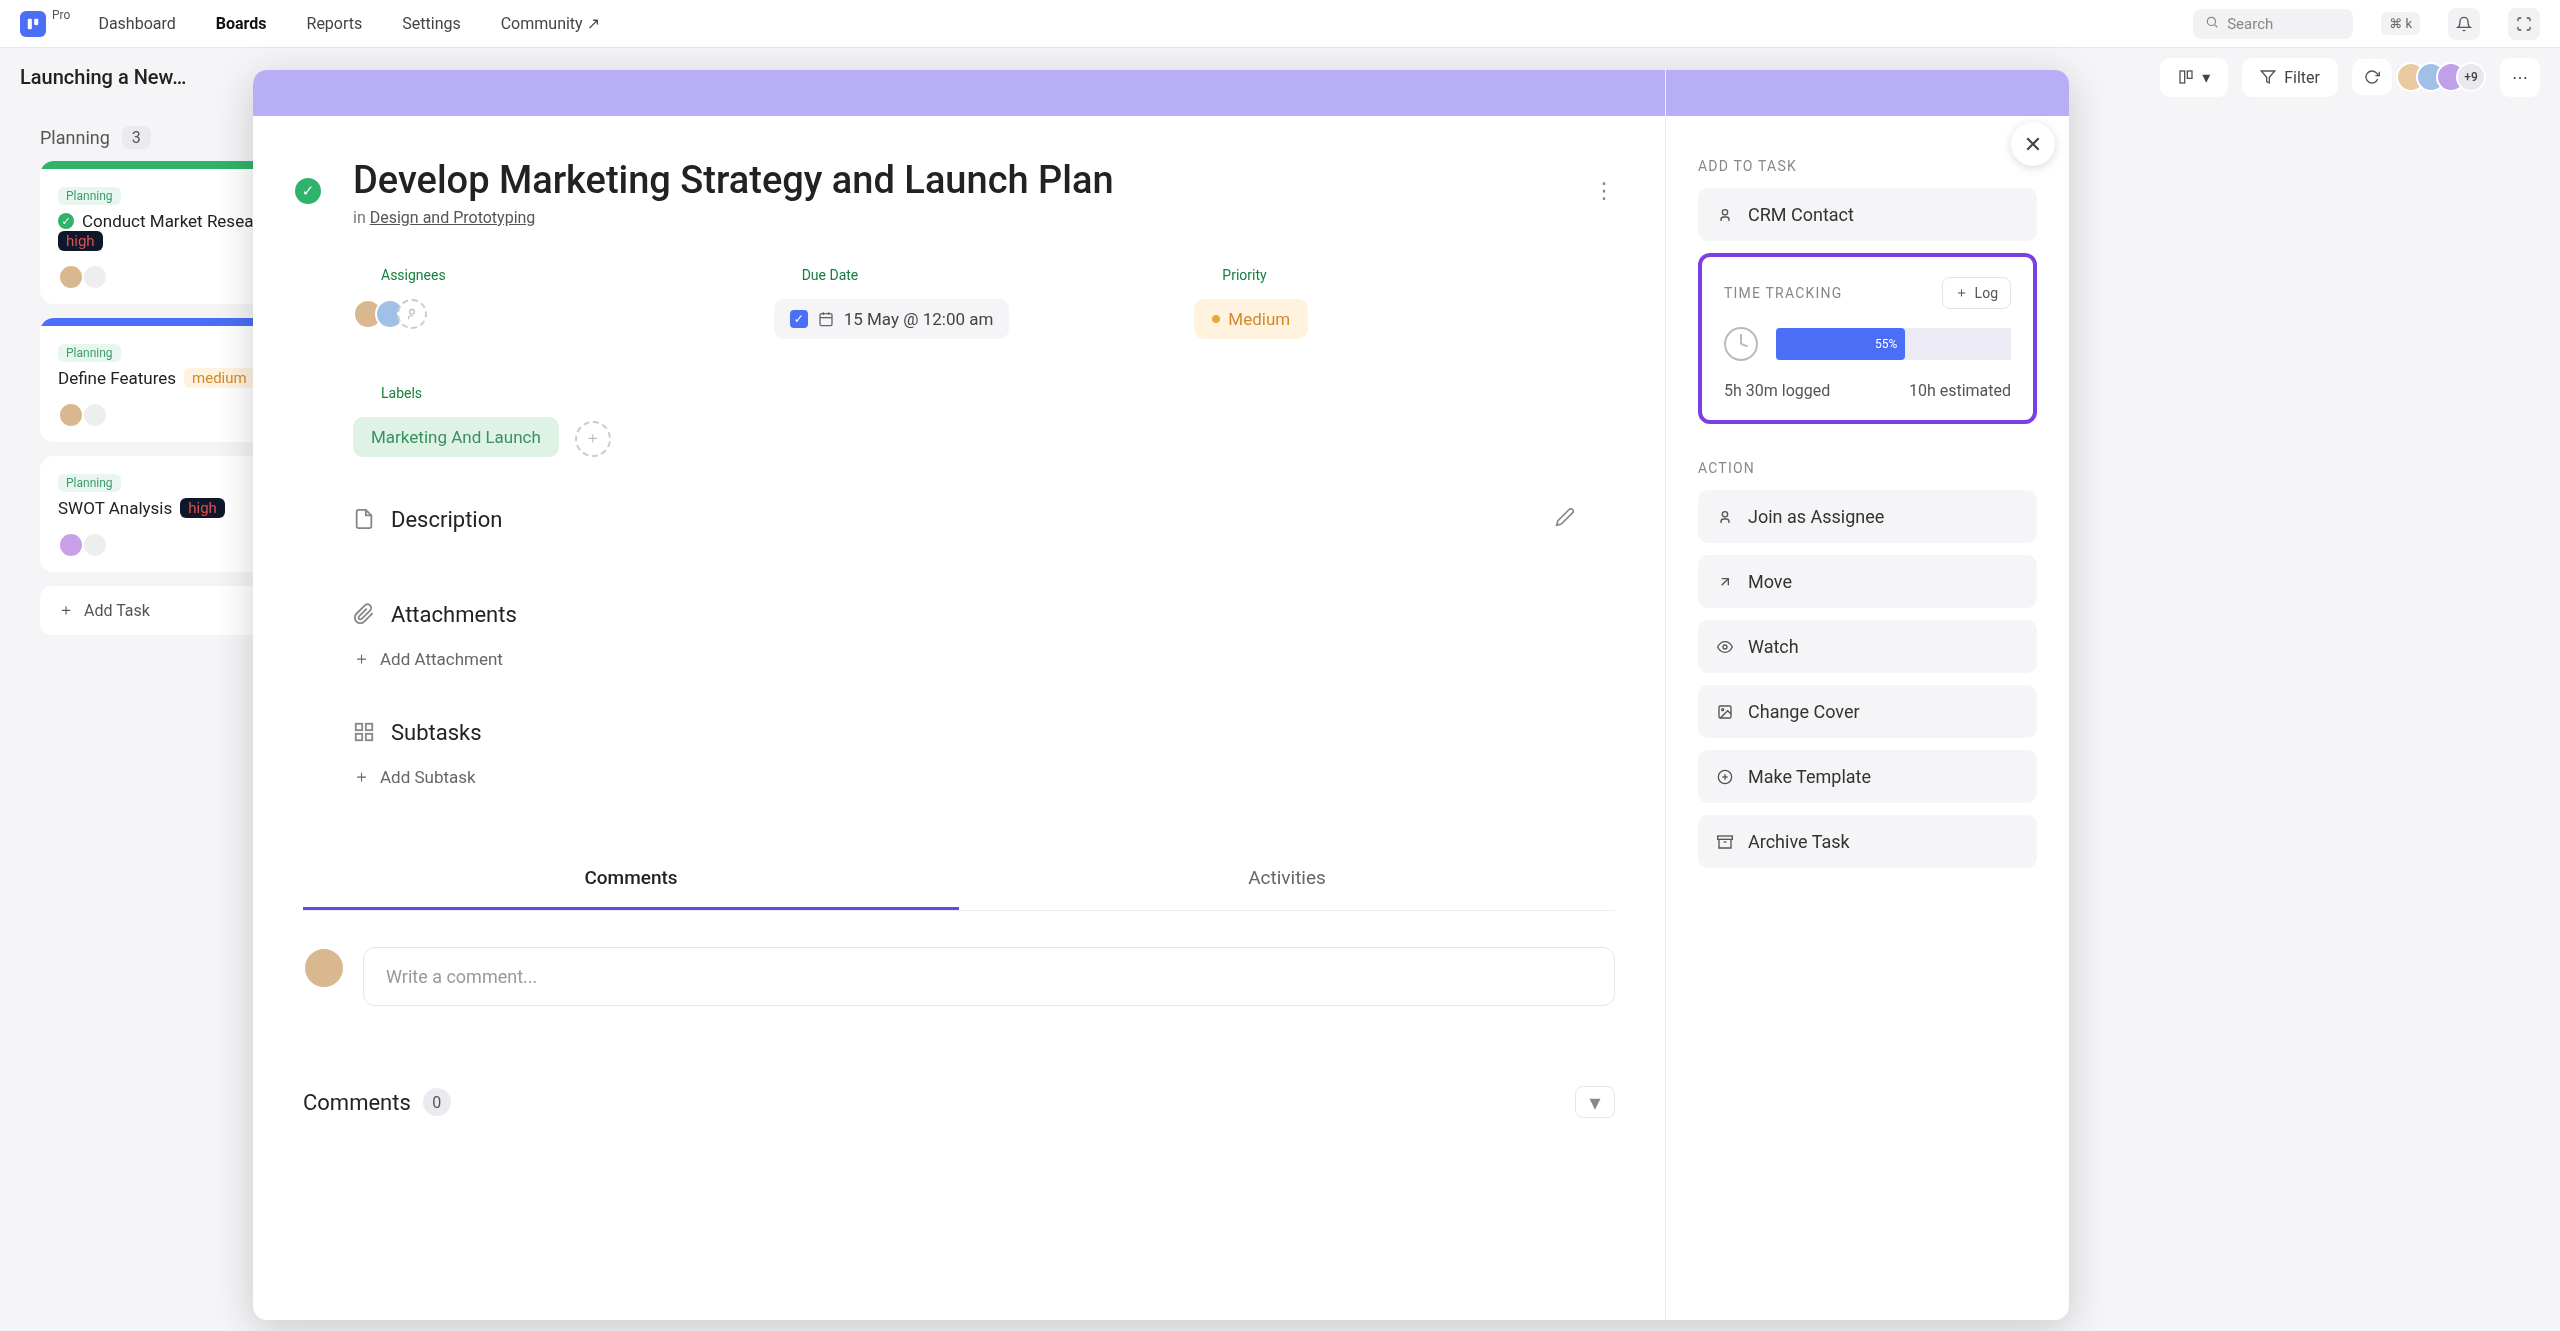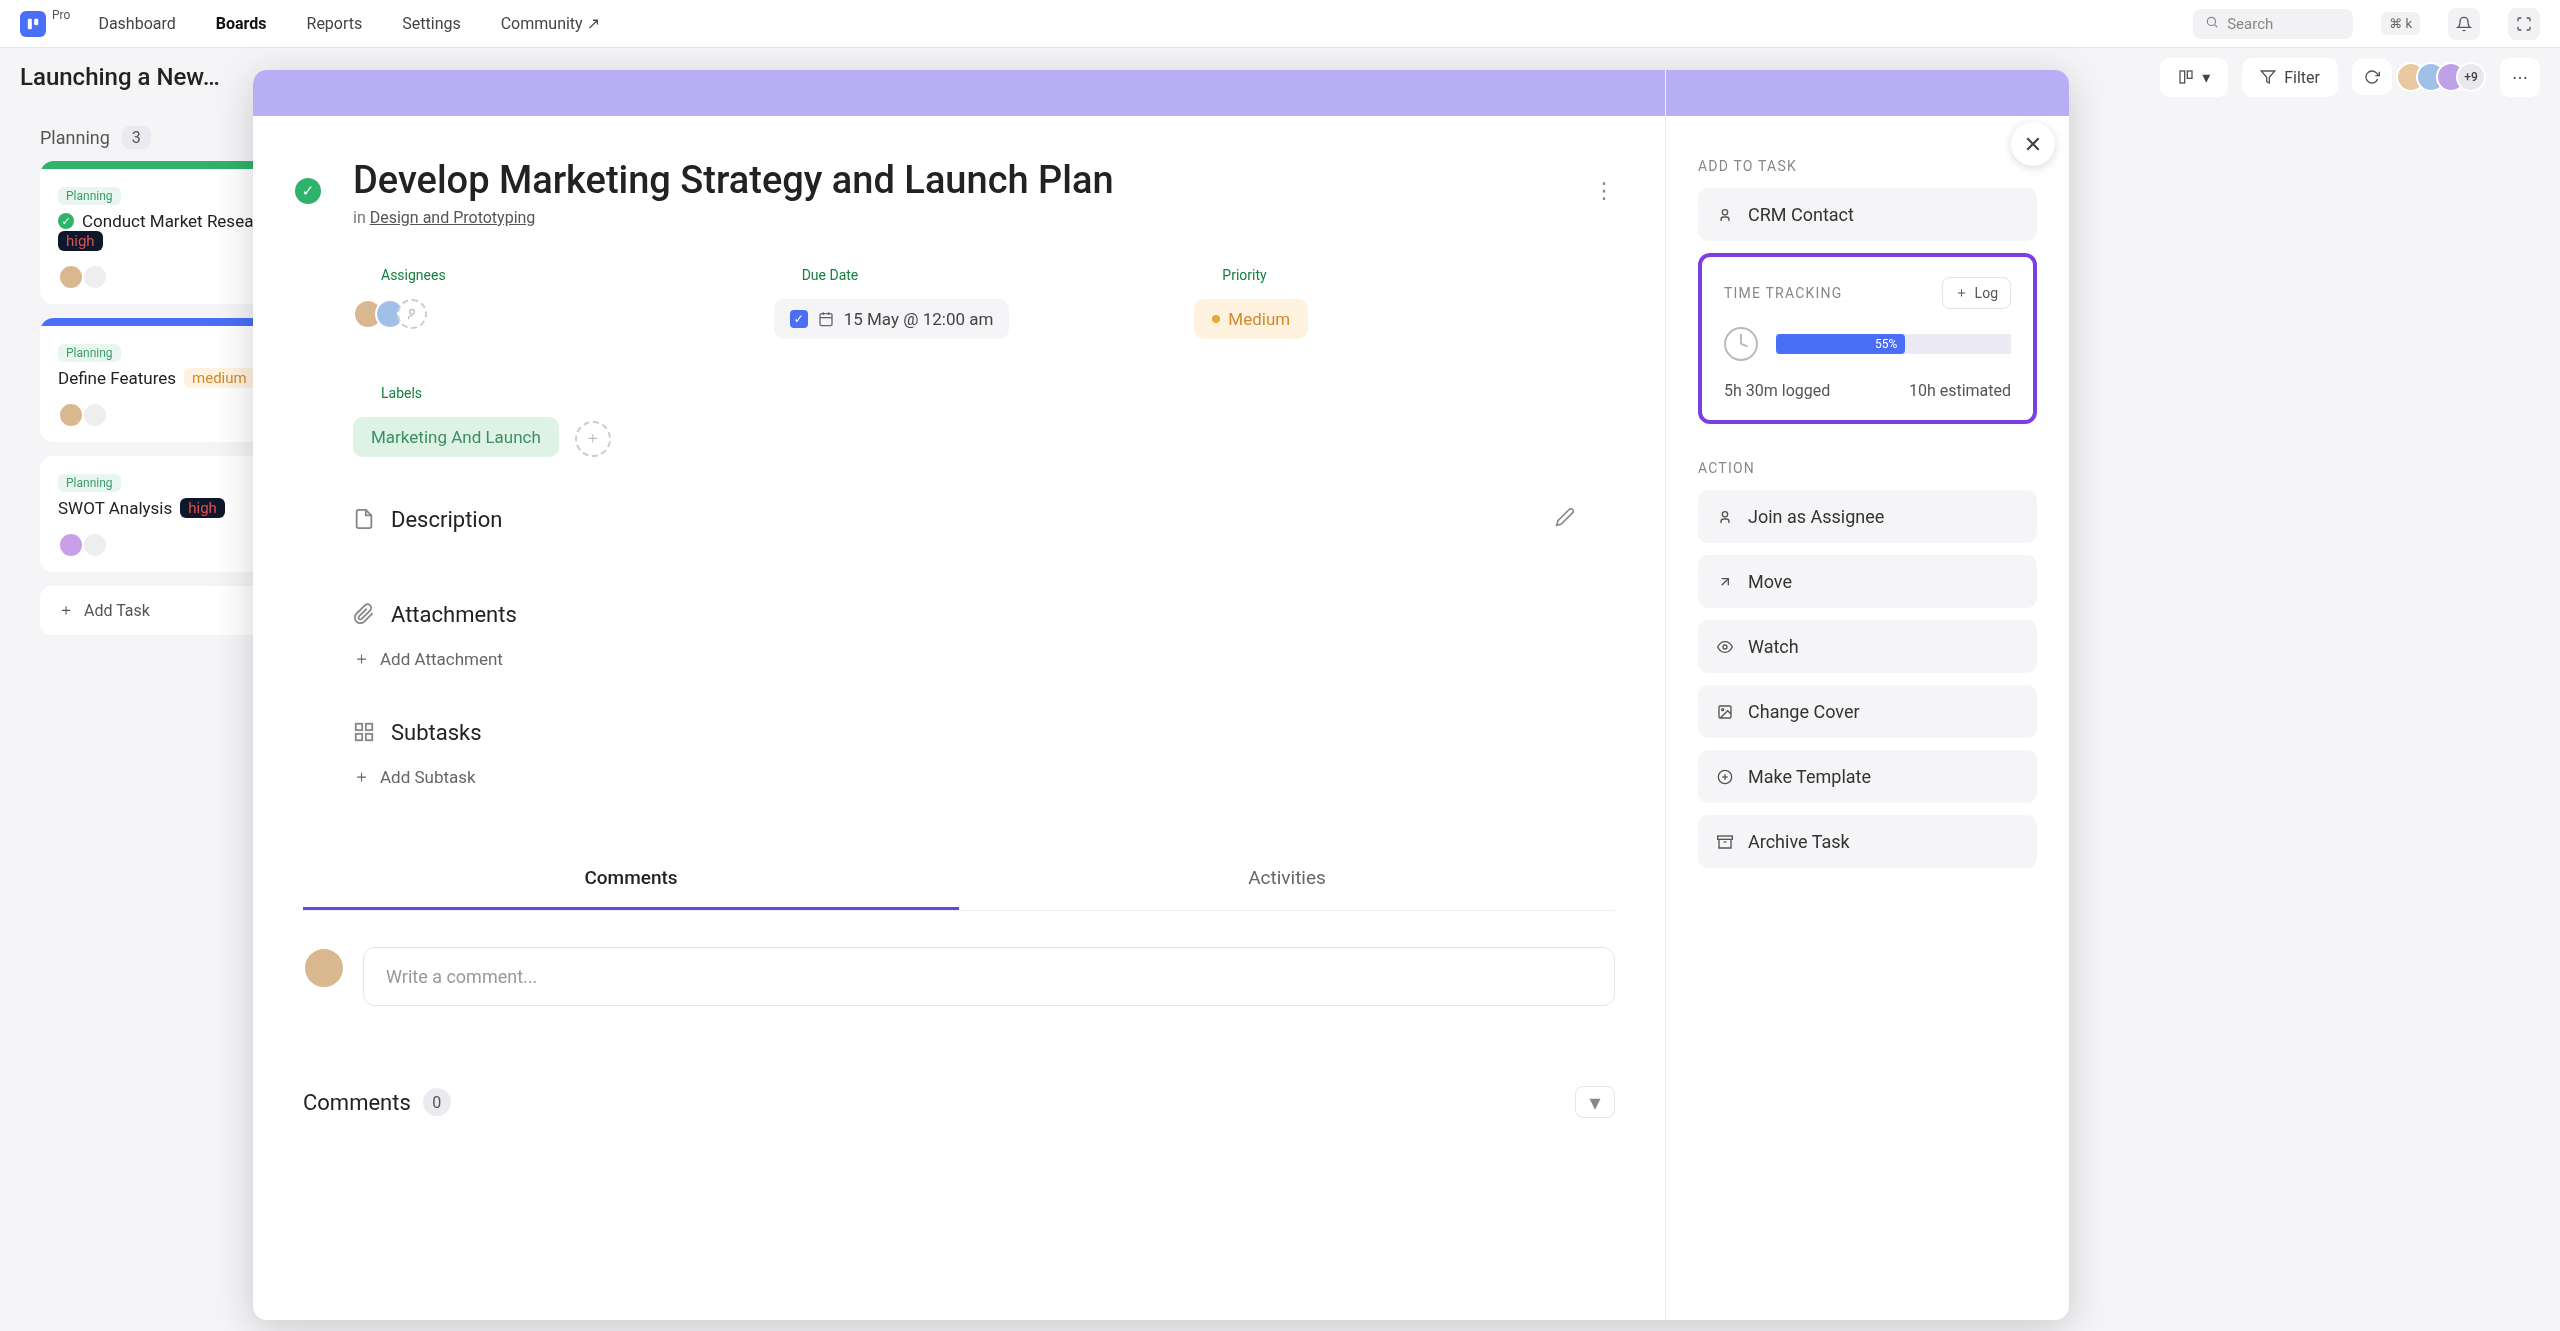--- a/index.html
+++ b/index.html
@@ -13,21 +13,21 @@
   .topnav { display: flex; gap: 40px; }
   .topnav span { cursor: pointer; }
   .topnav span.active { color: #111; font-weight: 700; }
   .topbar-spacer { flex: 1; }
   .search { display: flex; align-items: center; gap: 8px; background: #f2f2f5; border-radius: 8px; padding: 6px 12px; color: #888; font-size: 15px; width: 160px; }
   .kbd { background: #f2f2f5; border-radius: 6px; padding: 4px 8px; font-size: 13px; color: #666; }
   .icon-btn { width: 32px; height: 32px; border-radius: 8px; background: #f2f2f5; display: flex; align-items: center; justify-content: center; color: #555; cursor: pointer; }
 
   
   .boardhead { height: 58px; display: flex; align-items: center; padding: 0 20px; gap: 14px; }
-  .boardtitle { font-size: 24px; font-weight: 500; color: #222; }
+  .boardtitle { font-size: 20px; font-weight: 500; color: #222; }
   .head-spacer { flex: 1; }
   .pill-btn { background: #fff; border-radius: 10px; padding: 10px 18px; display: flex; align-items: center; gap: 8px; font-size: 16px; color: #444; cursor: pointer; }
   .avatar-stack { display: flex; }
   .avatar-stack .av { margin-left: -10px; }
   .av { width: 30px; height: 30px; border-radius: 50%; background: #c9c9c9; border: 2px solid #fff; display: flex; align-items: center; justify-content: center; font-size: 12px; color: #444; }
   .av.s { width: 26px; height: 26px; font-size: 11px; }
   .plus-n { background: #e8e8ee; font-weight: 500; }
 
   
   .board { padding: 20px 40px; display: flex; gap: 24px; }
@@ -109,21 +109,21 @@
   .side-btn { background: #f5f5f8; border-radius: 10px; padding: 16px 18px; display: flex; align-items: center; gap: 14px; font-size: 18px; color: #333; cursor: pointer; margin-bottom: 12px; }
   .side-btn .sicon { width: 18px; height: 18px; color: #555; display: flex; align-items: center; justify-content: center; }
 
   .tt-box { border: 4px solid #7b3fe4; border-radius: 12px; padding: 20px 22px; margin-bottom: 36px; }
   .tt-head { display: flex; align-items: center; }
   .log-btn { margin-left: auto; border: 1px solid #e2e2e8; border-radius: 8px; padding: 6px 12px; font-size: 14px; color: #555; display: flex; gap: 6px; align-items: center; cursor: pointer; }
   .tt-row { display: flex; align-items: center; gap: 18px; margin-top: 18px; }
   .clock { width: 34px; height: 34px; border: 2px solid #bbb; border-radius: 50%; position: relative; }
   .clock::before { content: ""; position: absolute; left: 50%; top: 50%; width: 2px; height: 10px; background: #bbb; transform-origin: bottom; transform: translate(-50%,-100%) rotate(0deg); }
   .clock::after  { content: ""; position: absolute; left: 50%; top: 50%; width: 2px; height: 7px; background: #bbb; transform-origin: bottom; transform: translate(-50%,-100%) rotate(110deg); }
-  .prog-wrap { flex: 1; height: 20px; background: #eceaf4; border-radius: 0; position: relative; }
+  .prog-wrap { flex: 1; height: 32px; background: #eceaf4; border-radius: 0; position: relative; }
   .prog-fill { position: absolute; left: 0; top: 0; bottom: 0; background: #4a6ef5; border-radius: 4px; display: flex; align-items: center; justify-content: flex-end; padding-right: 8px; color: #fff; font-size: 12px; }
   .tt-summary { display: flex; justify-content: space-between; margin-top: 20px; font-size: 16px; color: #555; }
 
   .section-gap { margin-top: 36px; }
 </style>
 </head>
 <body>
 
 <div class="topbar">
   <div class="logo">

